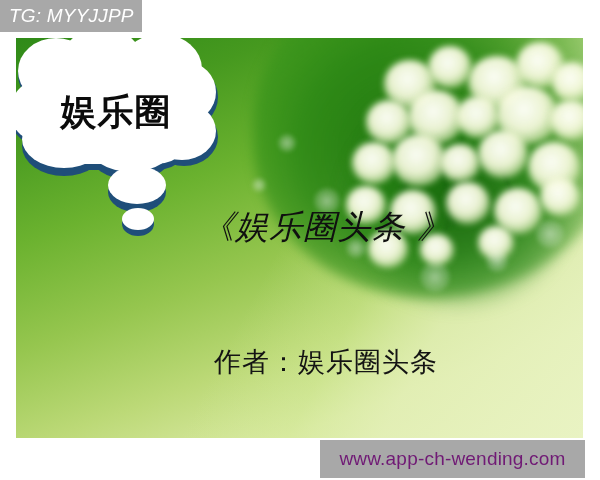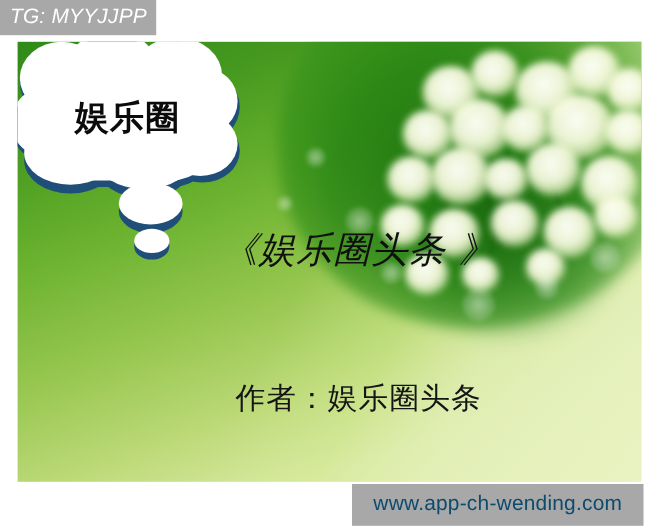--- a/index.html
+++ b/index.html
@@ -118,22 +118,22 @@
     position: absolute;
     background: #ffffff;
     border-radius: 50%;
   }
   .cloud-text {
     position: absolute;
     left: 14px;
     top: 56px;
     width: 172px;
     text-align: center;
-    font-family: Liberation Mono, monospace;
-    font-size: 31px;
+    font-family: Liberation Serif, serif;
+    font-size: 36px;
     font-weight: 700;
     color: #0b0b0b;
     letter-spacing: 1px;
     line-height: 1;
     white-space: nowrap;
   }
 
   
   .cover-title {
     position: absolute;
@@ -192,21 +192,21 @@
     height: 38px;
     background: #a8a8a8;
     display: flex;
     align-items: center;
     justify-content: center;
     box-sizing: border-box;
   }
   #wm-site span {
     font-family: "Liberation Sans", sans-serif;
     font-size: 19px;
-    color: #0c4a6e;
+    color: #701a75;
     letter-spacing: 0.2px;
     white-space: nowrap;
   }
 </style>
 </head>
 <body>
 
 <div id="canvas">
 
   <div id="cover">

